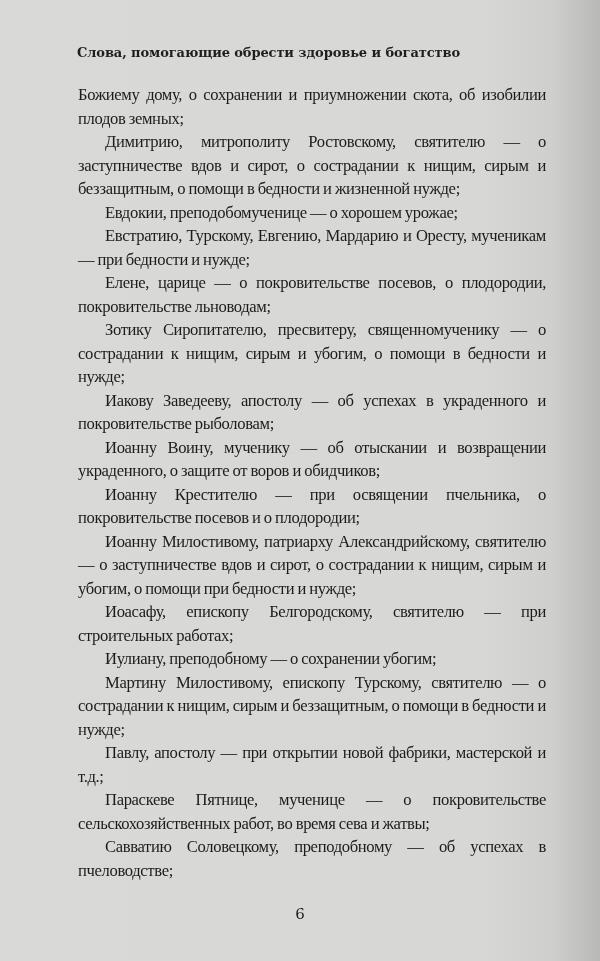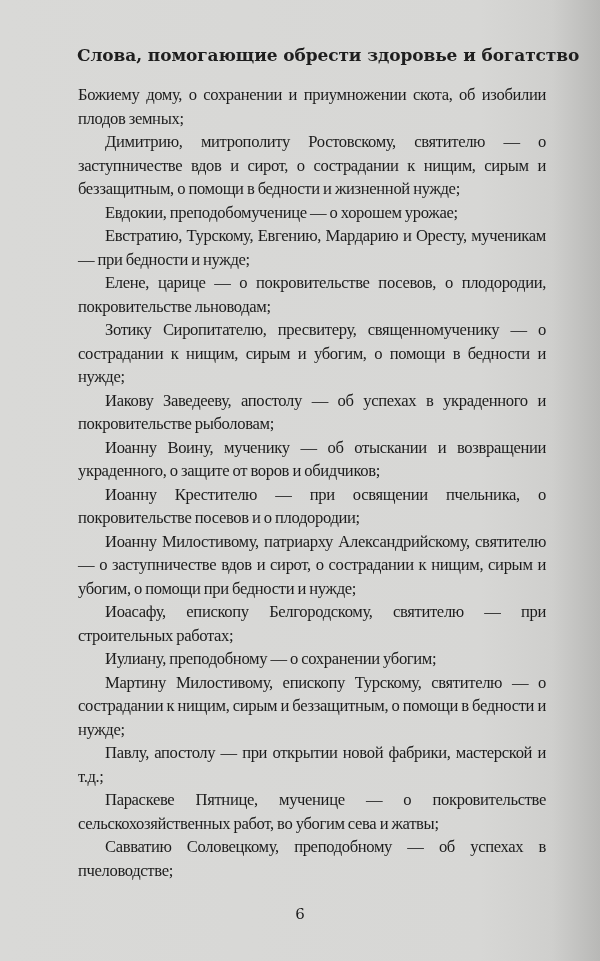--- a/index.html
+++ b/index.html
@@ -8,21 +8,21 @@
     background: #d6d6d4;
     position: relative;
   }
   .page {
     position: absolute; left: 0; top: 0; width: 600px; height: 961px;
     background: linear-gradient(to right, #d9d9d7 0%, #d7d7d5 80%, #cfcfcd 92%, #b8b8b6 100%);
   }
   .running-head {
     position: absolute; left: 77px; top: 45px;
     font-family: "DejaVu Serif", serif;
-    font-weight: bold; font-size: 17px;
+    font-weight: bold; font-size: 13px;
     color: #1e1e1e; letter-spacing: -0.1px;
   }
   .body-text {
     position: absolute; left: 78px; top: 83px; width: 468px;
     font-family: "DejaVu Serif", serif;
     font-size: 16.6px; line-height: 23.5px;
     color: #1c1c1c;
     text-align: justify;
     letter-spacing: -0.35px;
     word-spacing: -0.5px;
@@ -49,18 +49,18 @@
     <p class="para">Елене, царице — о покровительстве посевов, о плодородии, покровительстве льноводам;</p>
     <p class="para">Зотику Сиропитателю, пресвитеру, священномученику — о сострадании к нищим, сирым и убогим, о помощи в бедности и нужде;</p>
     <p class="para">Иакову Заведееву, апостолу — об успехах в украденного и покровительстве рыболовам;</p>
     <p class="para">Иоанну Воину, мученику — об отыскании и возвращении украденного, о защите от воров и обидчиков;</p>
     <p class="para">Иоанну Крестителю — при освящении пчельника, о покровительстве посевов и о плодородии;</p>
     <p class="para">Иоанну Милостивому, патриарху Александрийскому, святителю — о заступничестве вдов и сирот, о сострадании к нищим, сирым и убогим, о помощи при бедности и нужде;</p>
     <p class="para">Иоасафу, епископу Белгородскому, святителю — при строительных работах;</p>
     <p class="para">Иулиану, преподобному — о сохранении убогим;</p>
     <p class="para">Мартину Милостивому, епископу Турскому, святителю — о сострадании к нищим, сирым и беззащитным, о помощи в бедности и нужде;</p>
     <p class="para">Павлу, апостолу — при открытии новой фабрики, мастерской и т.д.;</p>
-    <p class="para">Параскеве Пятнице, мученице — о покровительстве сельскохозяйственных работ, во убогим сева и жатвы;</p>
+    <p class="para">Параскеве Пятнице, мученице — о покровительстве сельскохозяйственных работ, во время сева и жатвы;</p>
     <p class="para">Савватию Соловецкому, преподобному — об успехах в пчеловодстве;</p>
   </div>
 
   <div class="folio">6</div>
 </div>
 
 </body></html>

